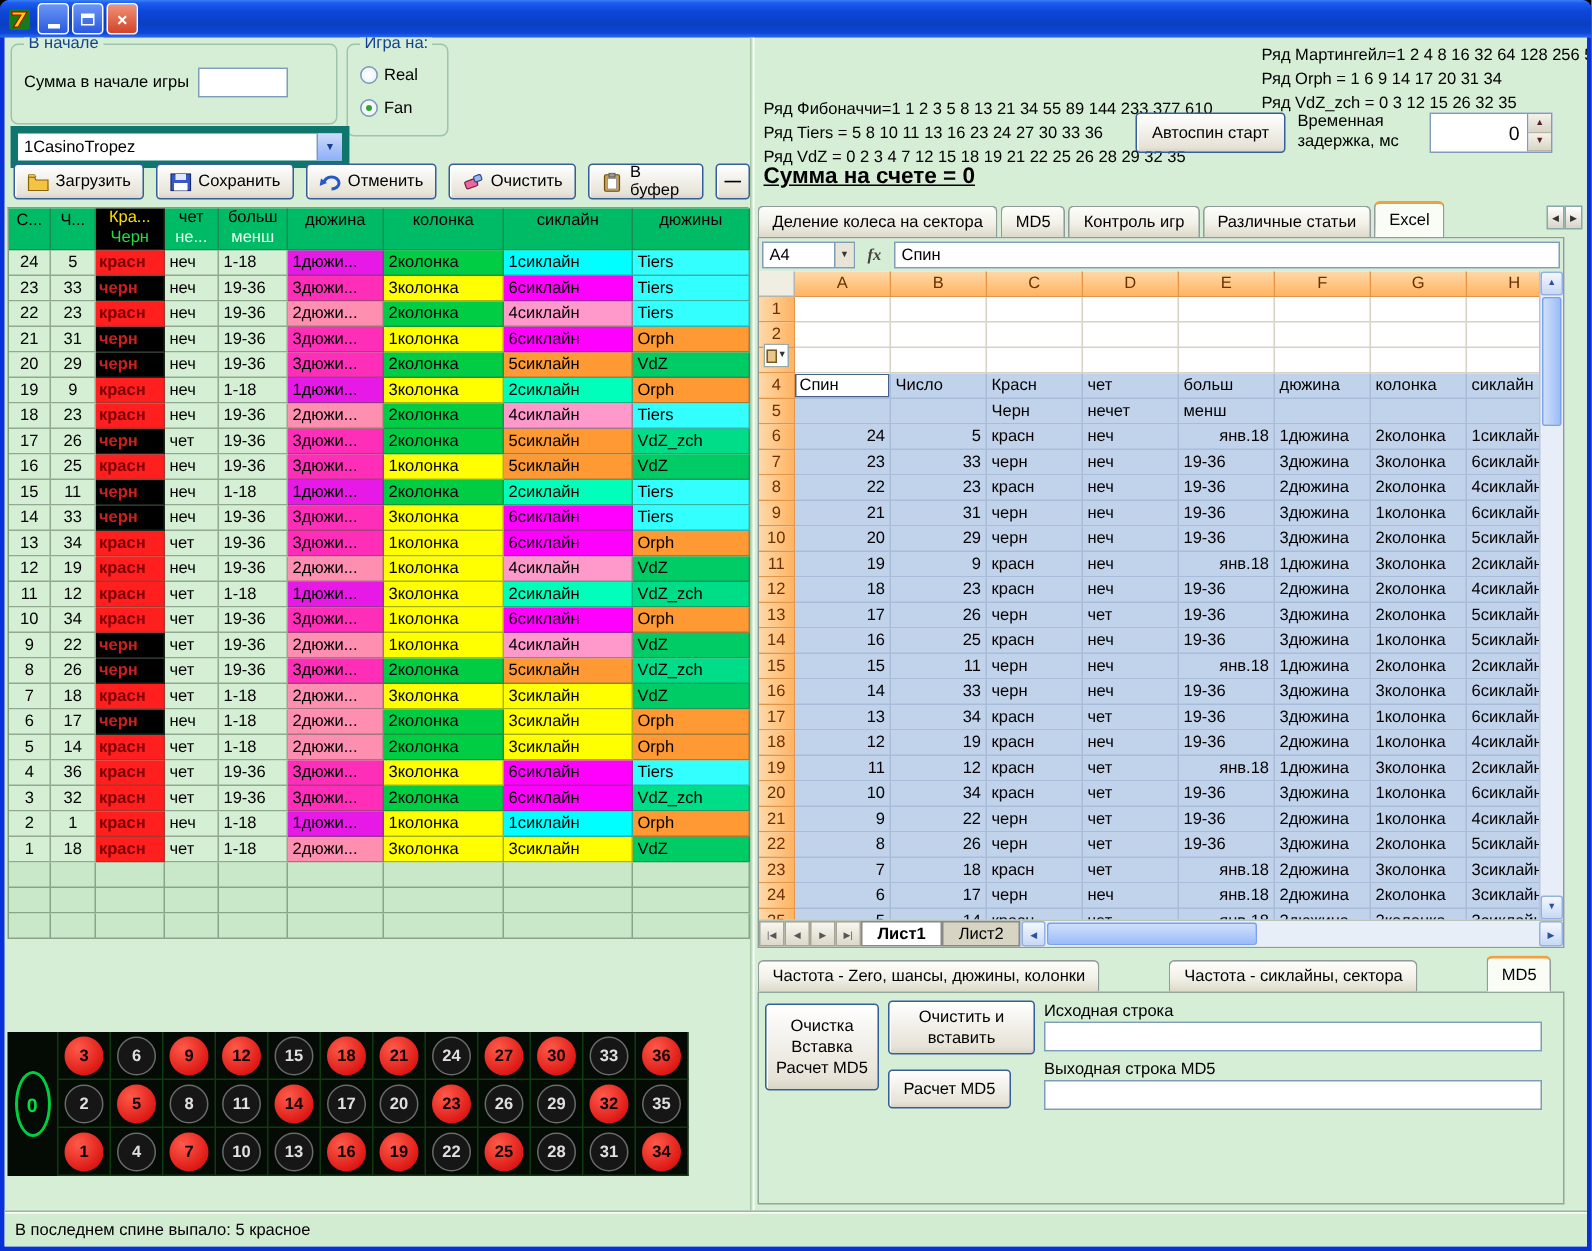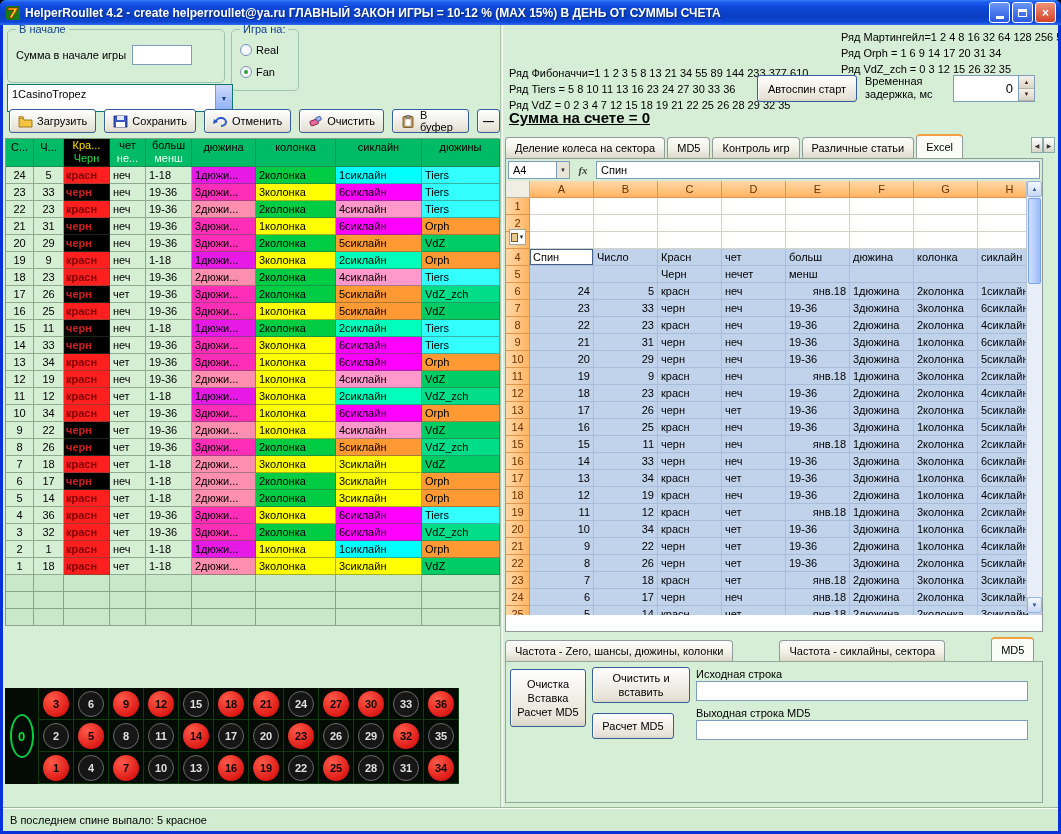--- a/index.html
+++ b/index.html
@@ -24,21 +24,21 @@
   .v-divider { position:absolute; left:497px; width:3px; top:0; bottom:24px; background:#d6edd6; border-left:1px solid #a8c8a8; border-right:1px solid #ffffff; }
   .right-panel { position:absolute; left:500px; right:0; top:0; bottom:24px; }
   .statusbar { position:absolute; left:0; right:0; bottom:0; height:24px; background:#d2ecd2; border-top:1px solid #98b898; box-shadow:inset 0 1px 0 #ffffff; display:flex; align-items:center; padding-left:7px; color:#000; }
   
   .groupbox { position:absolute; border:1px solid #9fc4ae; border-radius:5px; }
   .gb-label { position:absolute; top:-7px; left:8px; background:#d6edd6; padding:0 3px; color:#13428e; }
   .txtinput { border:1px solid #7f9db9; background:#fff; font-family:inherit; font-size:11px; padding:1px 3px; }
   .radio-row { position:absolute; display:flex; align-items:center; gap:4px; }
   .radio { width:12px; height:12px; border-radius:50%; border:1px solid #7a98b8; background:radial-gradient(#fff,#e8eef4); position:relative; }
   .radio.checked::after { content:""; position:absolute; left:3px; top:3px; width:4px; height:4px; border-radius:50%; background:#2ca62c; }
-  .combo { position:absolute; left:4px; top:59px; width:226px; height:28px; border:1px solid #0f766e; background:#fff; display:flex; }
+  .combo { position:absolute; left:4px; top:59px; width:226px; height:28px; border:5px solid #0f766e; background:#fff; display:flex; }
   .combo-text { flex:1; line-height:18px; padding-left:4px; overflow:hidden; }
   .combo-btn { width:17px; border-left:1px solid #7f9db9; background:linear-gradient(#cfdafa,#8cb0f8); display:flex; align-items:center; justify-content:center; color:#1c3f94; font-size:7px; }
   .xpbtn { display:flex; align-items:center; justify-content:center; gap:4px; border:1px solid #355e9a; border-radius:3px;
     background:linear-gradient(180deg,#ffffff,#f2f0ea 45%,#e6e2d6 88%,#d8d4c6); box-shadow:inset 1px 1px 0 #fff; font-size:11px; color:#000; }
   .toolbar { position:absolute; left:6px; top:84px; height:24px; display:flex; gap:8px; }
   .toolbar .xpbtn { height:24px; padding:0 8px; }
   .toolbar .xpbtn.small { width:24px; padding:0; font-weight:bold; }
   .icon16 { width:15px; height:13px; flex:0 0 auto; }
   
   .history-table { position:absolute; left:2px; top:113px; width:494px;
@@ -129,21 +129,20 @@
 </style>
 </head>
 <body>
 
 <div class="window">
   <div class="titlebar">
     <svg class="app-icon" viewBox="0 0 16 16">
       <rect x="1" y="1" width="14" height="14" rx="2" fill="#1a7a1a"></rect>
       <path d="M3 3 h10 l-6 10 h-3 l5 -8 h-6 z" fill="#ffd700" stroke="#b00000" stroke-width="0.7"></path>
     </svg>
-    <div class="title-text">HelperRoullet 4.2 - create helperroullet@ya.ru ГЛАВНЫЙ ЗАКОН ИГРЫ = 10-12 % (MAX 15%) В ДЕНЬ ОТ СУММЫ СЧЕТА</div>
     <div class="tb-btns">
       <div class="tb-btn">
           <span class="glyph-min"></span>
         </div>
       <div class="tb-btn">
           <span class="glyph-rest"></span>
         </div>
       <div class="tb-btn close">
           <span>×</span>
         </div>
@@ -889,20 +888,34 @@
             <div class="xl-cell sel">2колонка</div>
             <div class="xl-cell sel">3сиклайн</div>
           </div>
         <div class="paste-icon"><span class="pg"></span>▼</div>
         <div class="xl-vscroll">
           <div class="scroll-btn">▲</div>
           <div class="thumb"></div>
           <div style="flex:1;"></div>
           <div class="scroll-btn">▼</div>
         </div>
+        <div class="xl-sheetbar">
+          <div class="nav-btn">|◀</div>
+          <div class="nav-btn">◀</div>
+          <div class="nav-btn">▶</div>
+          <div class="nav-btn">▶|</div>
+          <div class="sheet-tab active">Лист1</div>
+          <div class="sheet-tab">Лист2</div>
+          <div class="xl-hscroll">
+            <div class="scroll-btn">◀</div>
+            <div class="hthumb"></div>
+            <div style="flex:1;"></div>
+            <div class="scroll-btn">▶</div>
+          </div>
+        </div>
       </div>
 
       <div class="tabstrip bottom-tabs">
         <div class="tab">Частота - Zero, шансы, дюжины, колонки</div>
         <div class="tab">Частота - сиклайны, сектора</div>
         <div class="tab active">MD5</div>
       </div>
 
       <div class="md5-box">
         <div class="xpbtn btn-batch">

